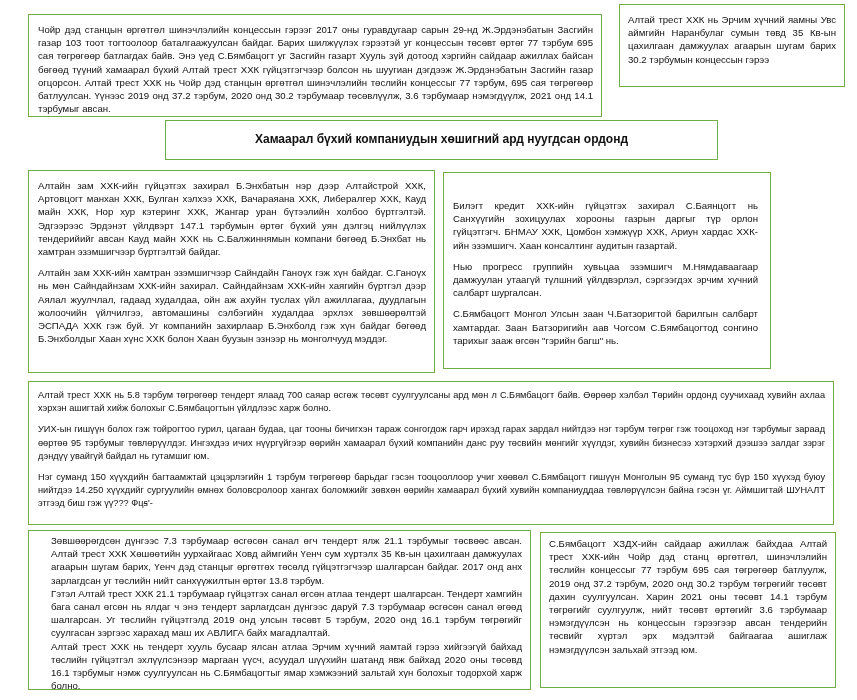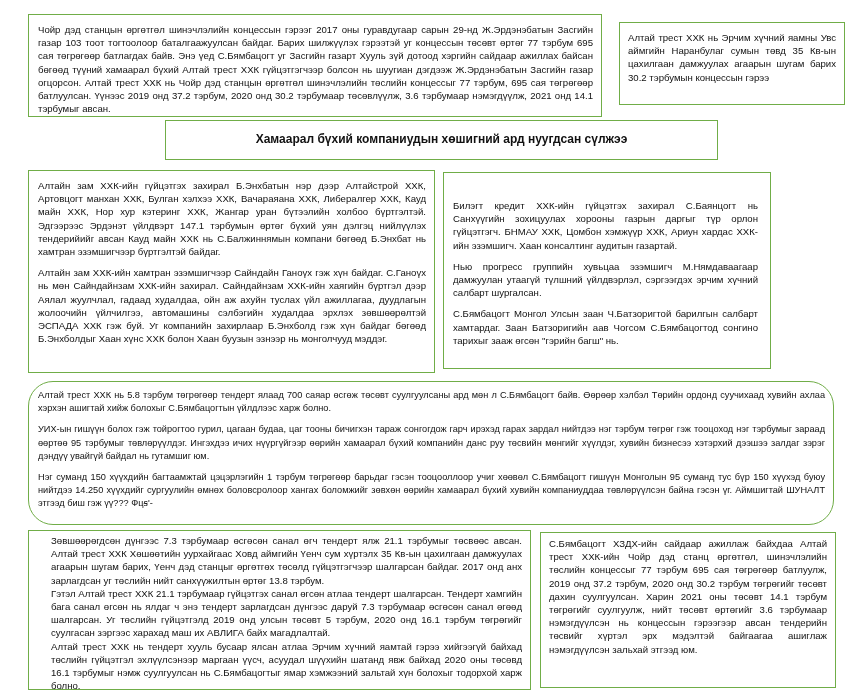--- a/index.html
+++ b/index.html
@@ -5,43 +5,43 @@
   html, body { margin: 0; padding: 0; background: #ffffff; }
   body { width: 857px; height: 700px; position: relative; overflow: hidden;
          font-family: "Liberation Sans", sans-serif; color: #111111; }
   .box { position: absolute; box-sizing: border-box; border: 1.5px solid #70ad47;
          background: #ffffff; font-size: 9.6px; line-height: 13.2px; text-align: justify; }
   .box p { margin: 0; }
   .box p + p { margin-top: 8px; }
   .box.tight p + p { margin-top: 0; }
 
   #box-top-left   { left: 28px;  top: 14px;  width: 574px; height: 103px; padding: 8px 8px 6px 9px; }
-  #box-top-right  { left: 619px; top: 22px;  width: 226px; height: 83px;  padding: 8px 8px 6px 8px; }
+  #box-top-right  { left: 619px; top: 4px;  width: 226px; height: 83px;  padding: 8px 8px 6px 8px; }
   #box-title      { left: 165px; top: 120px; width: 553px; height: 40px;  padding: 0;
                     display: flex; align-items: center; justify-content: center; }
   #box-title span { font-weight: bold; font-size: 12px; }
   #box-mid-left   { left: 28px;  top: 170px; width: 407px; height: 203px; padding: 8px 8px 6px 9px; }
   #box-mid-right  { left: 443px; top: 172px; width: 328px; height: 197px; padding: 26px 12px 6px 9px; }
-  #box-wide       { left: 28px;  top: 381px; width: 806px; height: 144px; padding: 7px 8px 6px 9px; font-size: 9.2px; border-radius: 25px; }
+  #box-wide       { left: 28px;  top: 381px; width: 806px; height: 144px; padding: 7px 8px 6px 9px; font-size: 9.2px; }
   #box-bot-left   { left: 28px;  top: 530px; width: 503px; height: 160px; padding: 3px 8px 6px 22px; }
   #box-bot-right  { left: 540px; top: 532px; width: 296px; height: 156px; padding: 4px 8px 6px 8px; }
 </style>
 </head>
 <body>
 
 <div class="box" id="box-top-left" style="border-color: rgb(112, 173, 71);">
   <p>Чойр дэд станцын өргөтгөл шинэчлэлийн концессын гэрээг 2017 оны гуравдугаар сарын 29-нд Ж.Эрдэнэбатын Засгийн газар 103 тоот тогтоолоор баталгаажуулсан байдаг. Барих шилжүүлэх гэрээтэй уг концессын төсөвт өртөг 77 тэрбум 695 сая төгрөгөөр батлагдах байв. Энэ үед С.Бямбацогт уг Засгийн газарт Хууль зүй дотоод хэргийн сайдаар ажиллах байсан бөгөөд түүний хамаарал бүхий Алтай трест ХХК гүйцэтгэгчээр болсон нь шуугиан дэгдээж Ж.Эрдэнэбатын Засгийн газар огцорсон.   Алтай трест ХХК нь Чойр дэд станцын өргөтгөл шинэчлэлийн төслийн концессыг 77 тэрбум, 695 сая төгрөгөөр батлуулсан. Үүнээс 2019 онд 37.2 тэрбум, 2020 онд 30.2 тэрбумаар төсөвлүүлж, 3.6 тэрбумаар нэмэгдүүлж,  2021 онд 14.1 тэрбумыг авсан.</p>
 </div>
 
 <div class="box" id="box-top-right" style="border-color: rgb(112, 173, 71);">
   <p>Алтай трест ХХК нь Эрчим хүчний яамны Увс аймгийн Наранбулаг сумын  төвд 35 Кв-ын цахилгаан дамжуулах агаарын шугам барих 30.2 тэрбумын концессын гэрээ</p>
 </div>
 
 <div class="box" id="box-title" style="border-color: rgb(112, 173, 71);">
-  <span>Хамаарал бүхий компаниудын хөшигний ард нуугдсан сүлжээ</span>
+  <span>Хамаарал бүхий компаниудын хөшигний ард нуугдсан ордонд</span>
 </div>
 
 <div class="box" id="box-mid-left" style="border-color: rgb(112, 173, 71);">
   <p>Алтайн зам ХХК-ийн гүйцэтгэх захирал Б.Энхбатын нэр дээр Алтайстрой ХХК, Артовцогт манхан ХХК, Булган хэлхээ ХХК, Вачараяана ХХК, Либералгер ХХК, Кауд майн ХХК, Нор хур кэтеринг ХХК, Жангар уран бүтээлийн холбоо бүртгэлтэй. Эдгээрээс Эрдэнэт үйлдвэрт 147.1 тэрбумын өртөг бүхий уян дэлгэц нийлүүлэх тендерийийг авсан Кауд майн ХХК нь С.Балжиннямын компани бөгөөд Б.Энхбат нь хамтран эзэмшигчээр бүртгэлтэй байдаг.</p>
   <p>Алтайн зам ХХК-ийн хамтран эзэмшигчээр Сайндайн Ганоүх гэж хүн байдаг. С.Ганоүх нь мөн Сайндайнзам ХХК-ийн захирал. Сайндайнзам ХХК-ийн хаягийн бүртгэл дээр Аялал жуулчлал, гадаад худалдаа, ойн аж ахуйн туслах үйл ажиллагаа, дуудлагын жолоочийн үйлчилгээ, автомашины сэлбэгийн худалдаа эрхлэх зөвшөөрөлтэй ЭСПАДА ХХК гэж буй. Уг компанийн захирлаар Б.Энхболд гэж хүн байдаг бөгөөд Б.Энхболдыг Хаан хүнс ХХК болон Хаан буузын эзнээр нь монголчууд мэддэг.</p>
 </div>
 
 <div class="box" id="box-mid-right" style="border-color: rgb(112, 173, 71);">
   <p>Билэгт кредит ХХК-ийн гүйцэтгэх захирал С.Баянцогт нь Санхүүгийн зохицуулах хорооны газрын даргыг түр орлон гүйцэтгэгч. БНМАУ ХХК, Цомбон хэмжүүр ХХК, Ариун хардас ХХК-ийн эзэмшигч. Хаан консалтинг аудитын газартай.</p>
   <p>Нью прогресс группийн хувьцаа эзэмшигч М.Нямдаваагаар дамжуулан утаагүй түлшний үйлдвэрлэл, сэргээгдэх эрчим хүчний салбарт шургалсан.</p>

